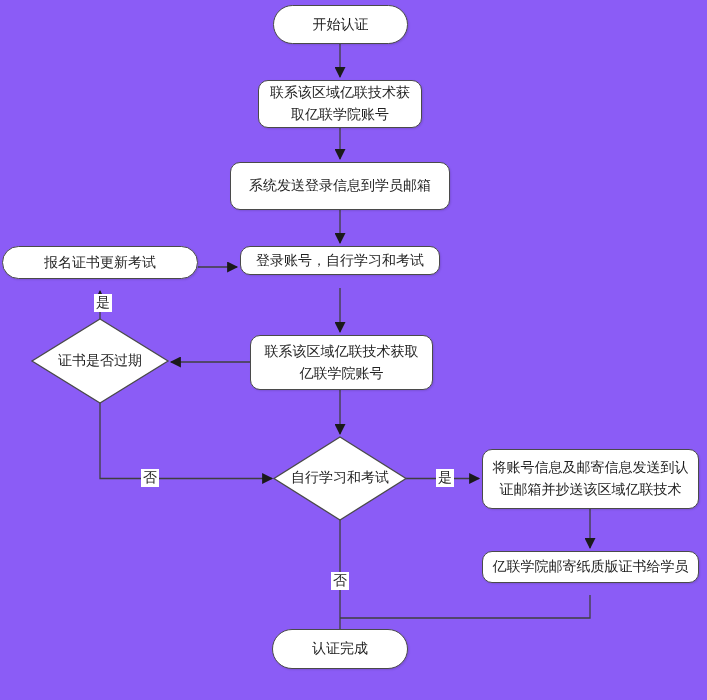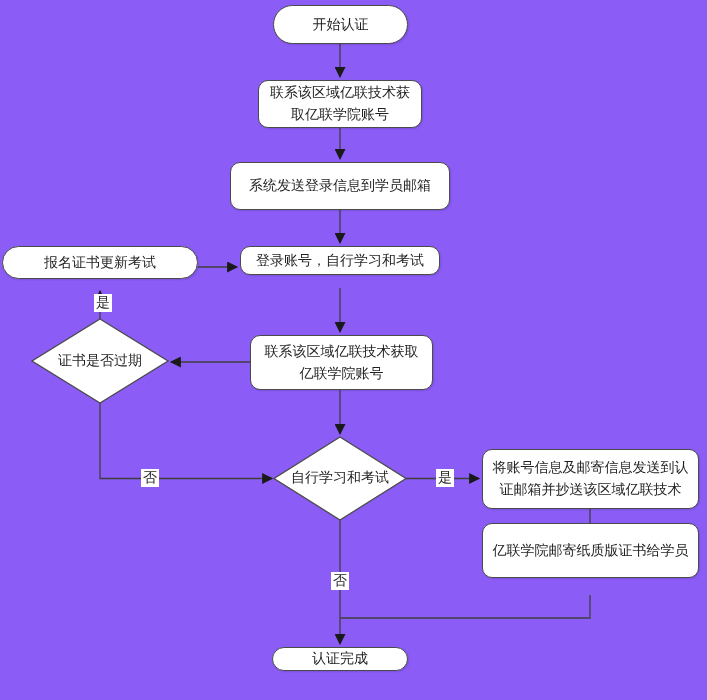--- a/index.html
+++ b/index.html
@@ -107,25 +107,25 @@
   </div>
 
   <div class="node process" style="left:250px; top:335px; width:183px; height:55px; padding:0 8px;">
     <span>联系该区域亿联技术获取亿联学院账号</span>
   </div>
 
   <div class="node process" style="left:482px; top:449px; width:217px; height:60px; padding:8px 7px;">
     <span>将账号信息及邮寄信息发送到认证邮箱并抄送该区域亿联技术</span>
   </div>
 
-  <div class="node process" style="left:482px; top:523px; width:217px; height:55px;text-align:center;">
+  <div class="node process" style="left:482px; top:551px; width:217px; height:32px;text-align:center;">
     <span>亿联学院邮寄纸质版证书给学员</span>
   </div>
 
-  <div class="node terminator" style="left:272px; top:647px; width:136px; height:24px;">
+  <div class="node terminator" style="left:272px; top:629px; width:136px; height:40px;">
     <span>认证完成</span>
   </div>
 
   <div class="diamond-label" style="left:30px; top:350px; width:140px; height:22px;">证书是否过期</div>
 
   <div class="diamond-label" style="left:285px; top:457px; width:110px; height:42px;">自行学习和考试</div>
 
   <span class="edge-label" style="left:94px; top:294px;">是</span>
 
   <span class="edge-label" style="left:141px; top:469px;">否</span>

